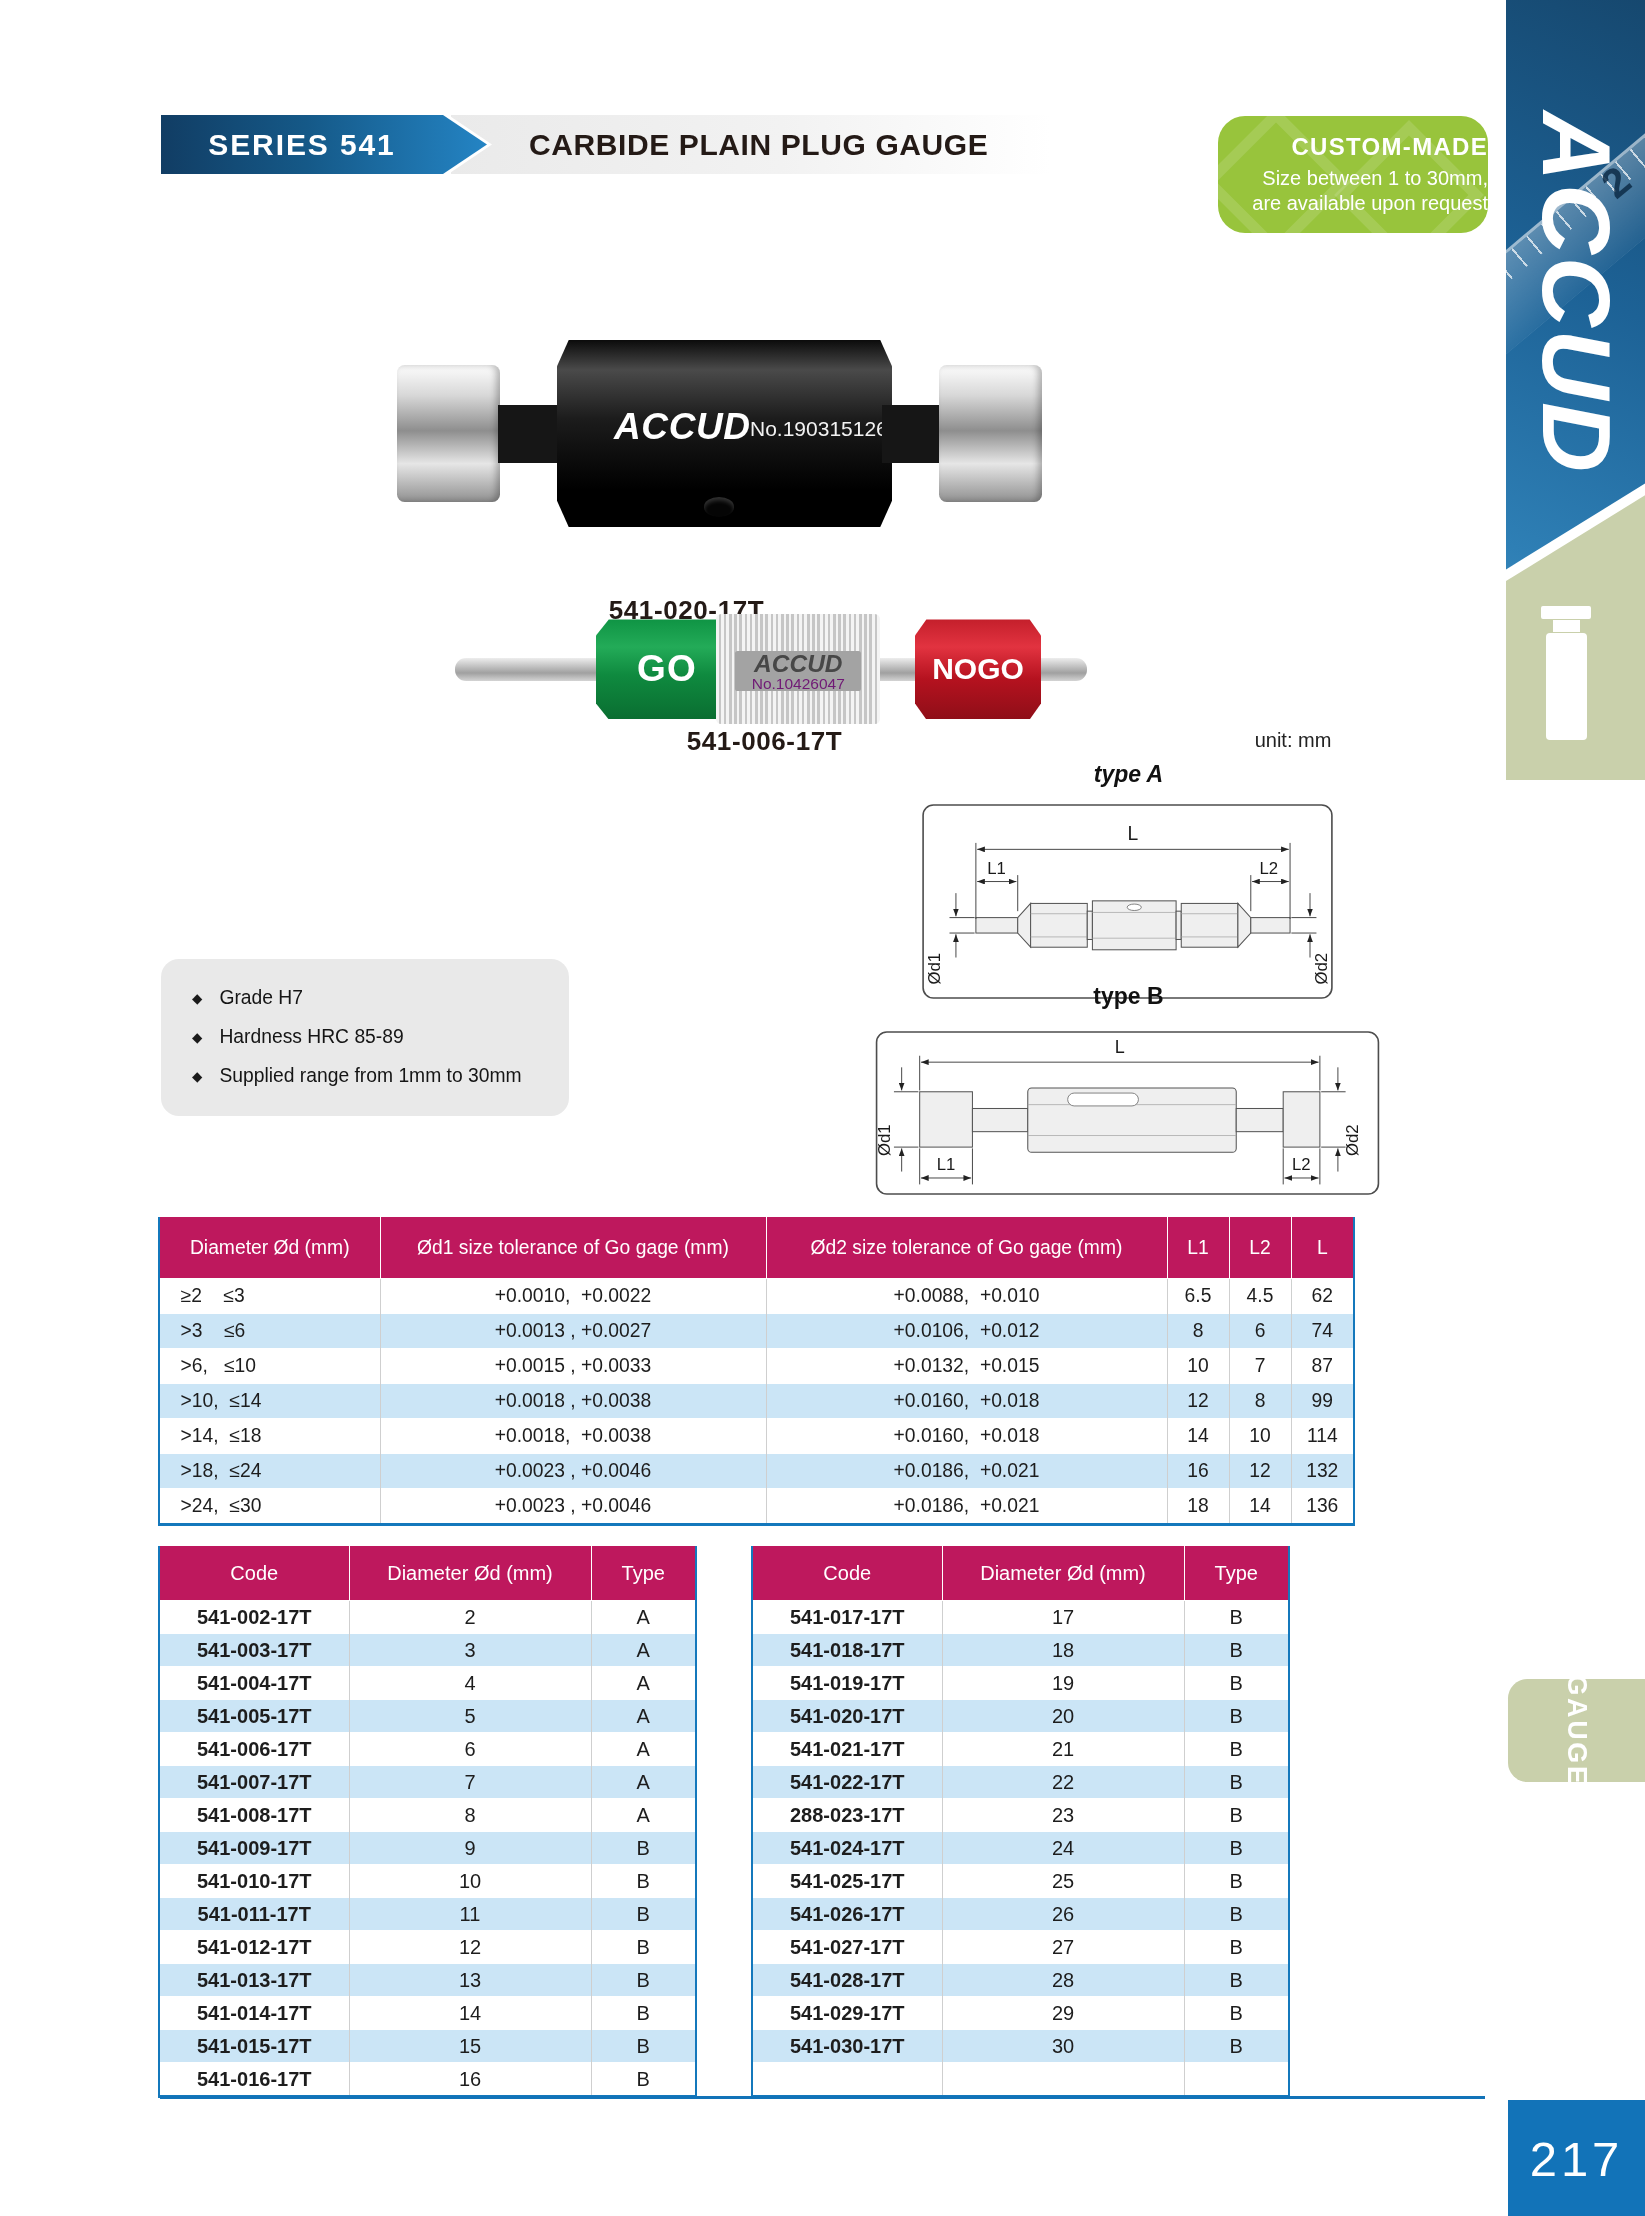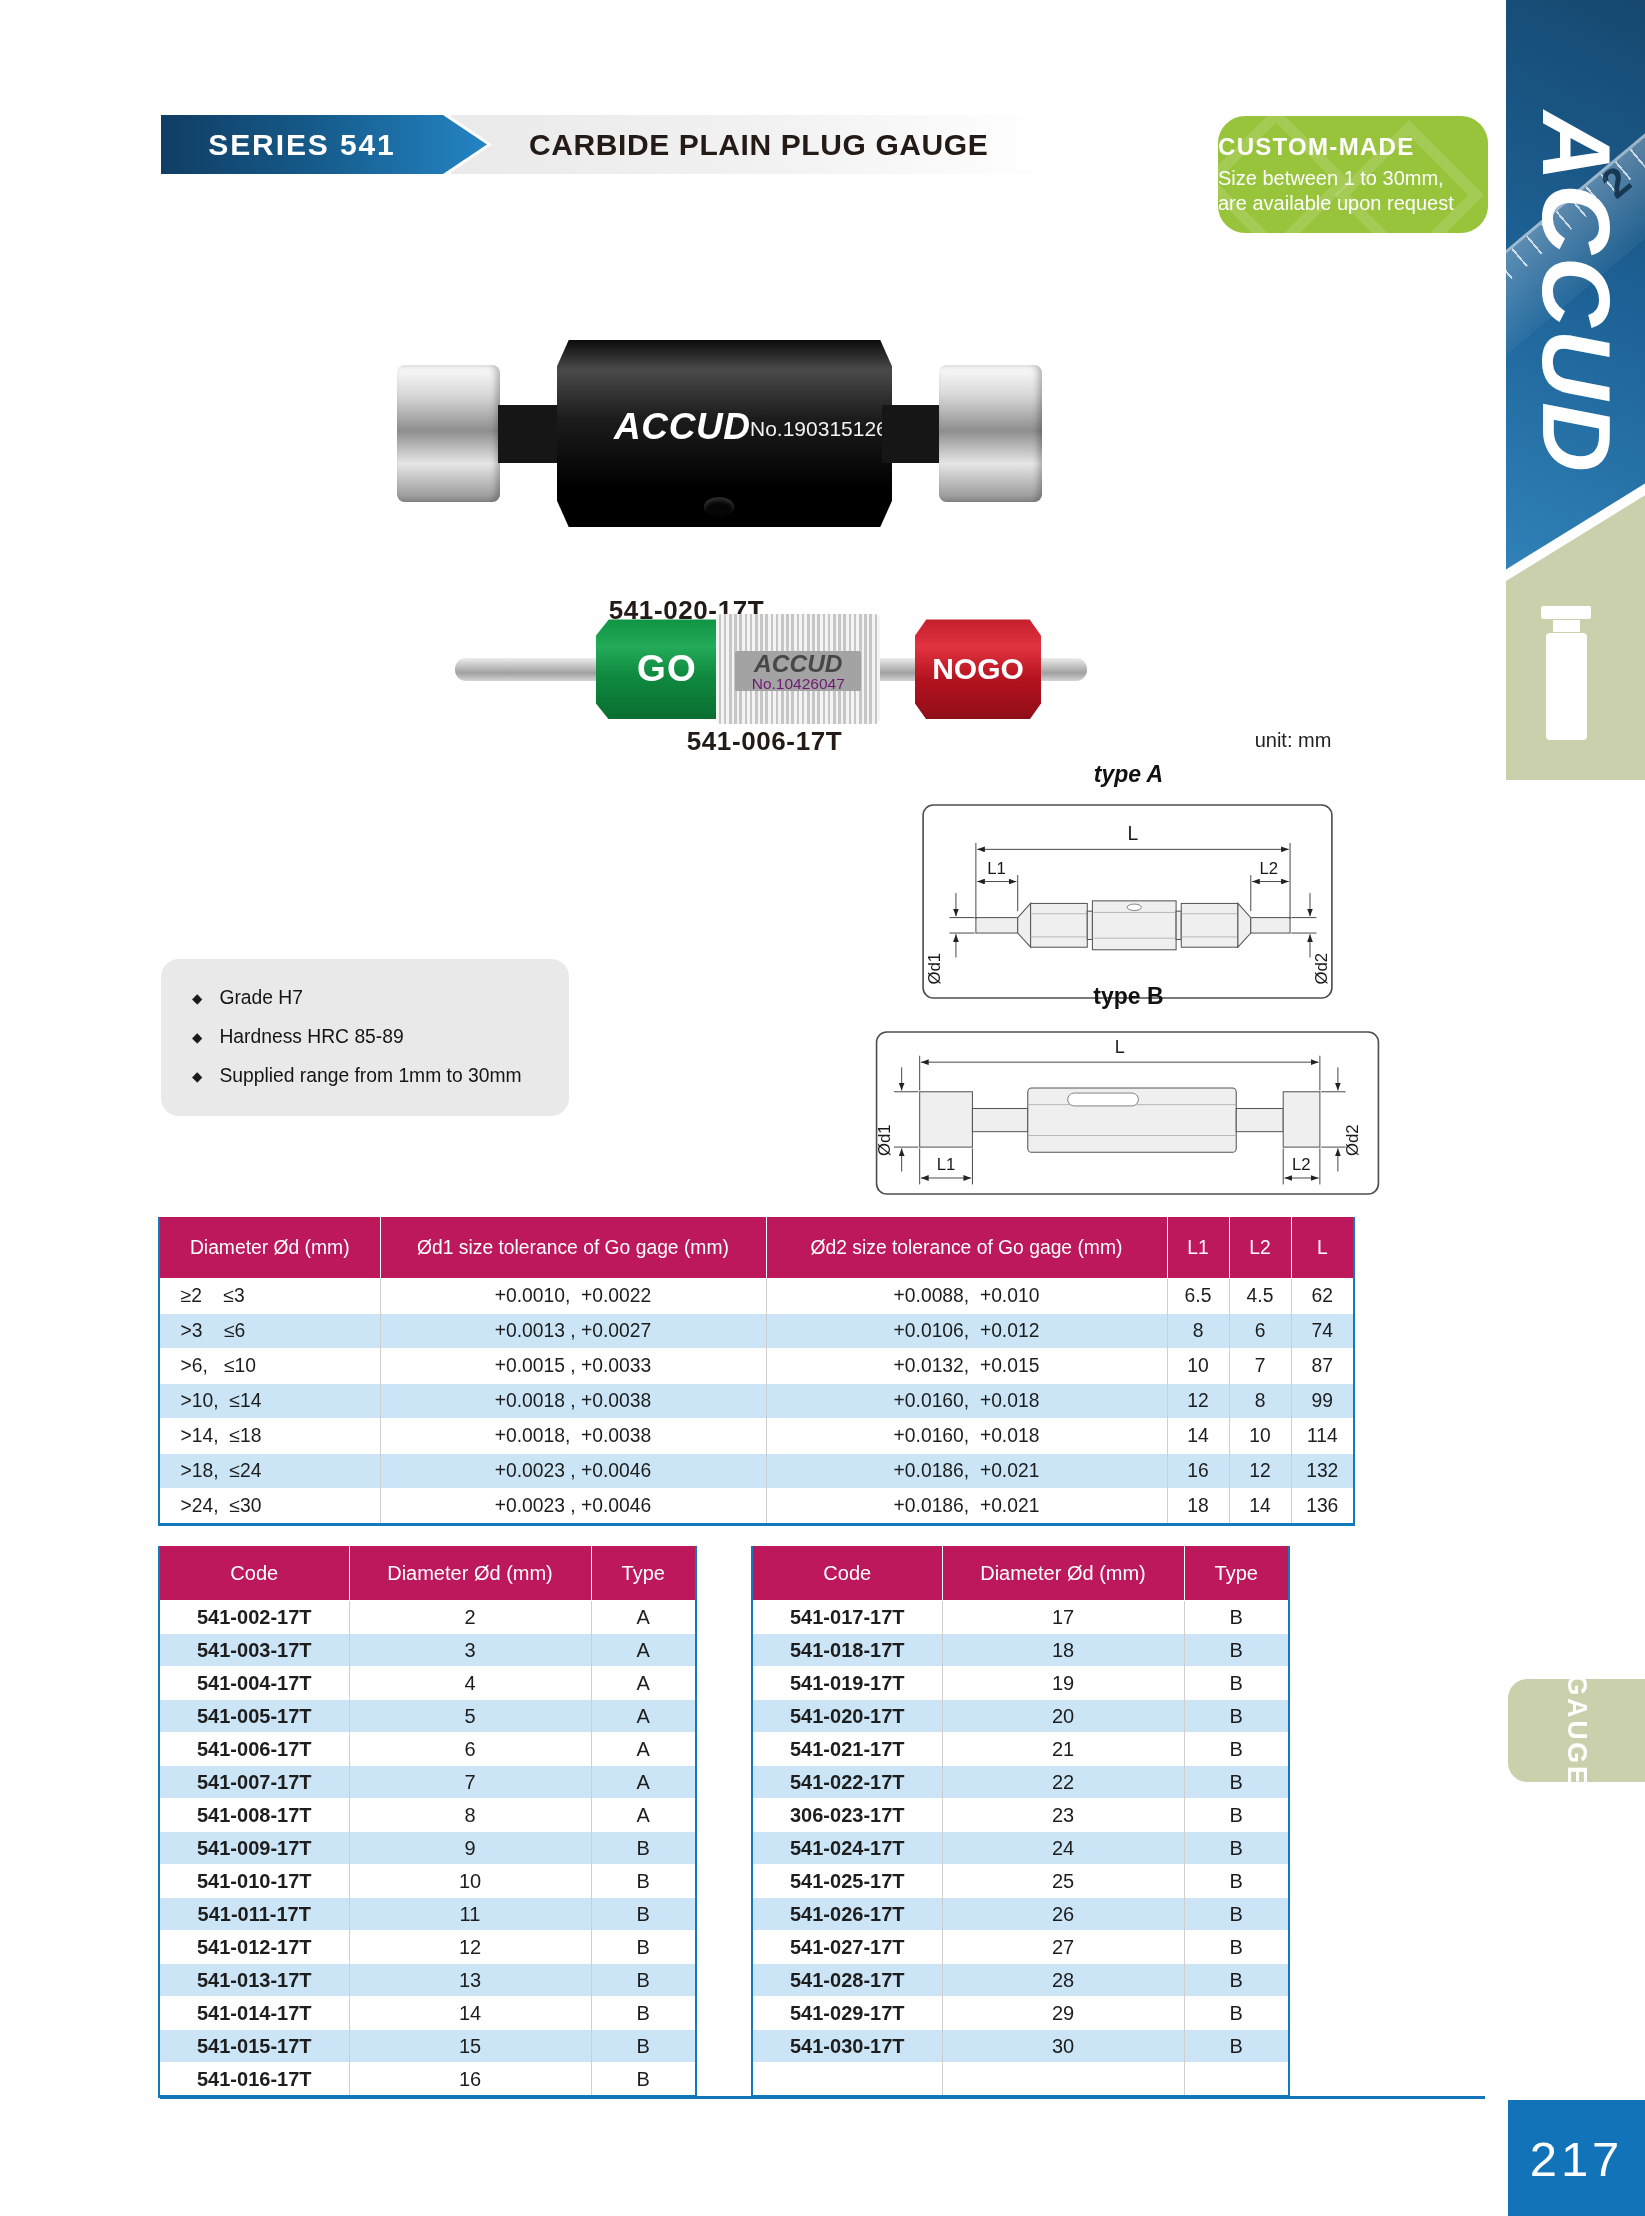--- a/index.html
+++ b/index.html
@@ -14,21 +14,21 @@
   .series-arrow{position:absolute;left:161px;top:115px;width:326px;height:59px;
              clip-path:polygon(0 0,86.5% 0,100% 50%,86.5% 100%,0 100%);
              background:linear-gradient(90deg,#113d64 0%,#155988 45%,#2484c4 100%);}
   .series-label{position:absolute;left:161px;top:115px;width:282px;height:59px;line-height:59px;
              text-align:center;color:#fff;font-size:30px;font-weight:700;letter-spacing:1.9px;}
   .page-title{position:absolute;left:529px;top:115px;height:59px;line-height:59px;
              font-size:30px;font-weight:700;color:#241a16;letter-spacing:0.6px;}
 
   
   .badge{position:absolute;left:1218px;top:116px;width:270px;height:117px;border-radius:27px;
-         background:#98c43c;color:#fff;text-align:left;overflow:hidden;}
+         background:#98c43c;color:#fff;text-align:right;overflow:hidden;}
   .badge::before,.badge::after{content:"";position:absolute;width:84px;height:84px;
          border:11.6px solid rgba(255,255,255,.13);transform:rotate(45deg);}
   .badge::before{left:5.2px;top:13px;} .badge::after{right:26px;top:26px;}
   .badge-title{position:relative;margin-top:17px;font-size:24px;font-weight:700;letter-spacing:1.3px;}
   .badge-line{position:relative;font-size:20px;line-height:24.5px;}
   .badge-line.first{margin-top:5.2px;}
 
   
   .sidebar{position:absolute;left:1506px;top:0;width:139px;height:780px;}
   .sidebar-blue{position:absolute;inset:0;
@@ -529,21 +529,21 @@
           <td>541-021-17T</td>
           <td>21</td>
           <td>B</td>
         </tr>
         <tr>
           <td>541-022-17T</td>
           <td>22</td>
           <td>B</td>
         </tr>
         <tr>
-          <td>306-023-17T</td>
+          <td>288-023-17T</td>
           <td>23</td>
           <td>B</td>
         </tr>
         <tr>
           <td>541-024-17T</td>
           <td>24</td>
           <td>B</td>
         </tr>
         <tr>
           <td>541-025-17T</td>

